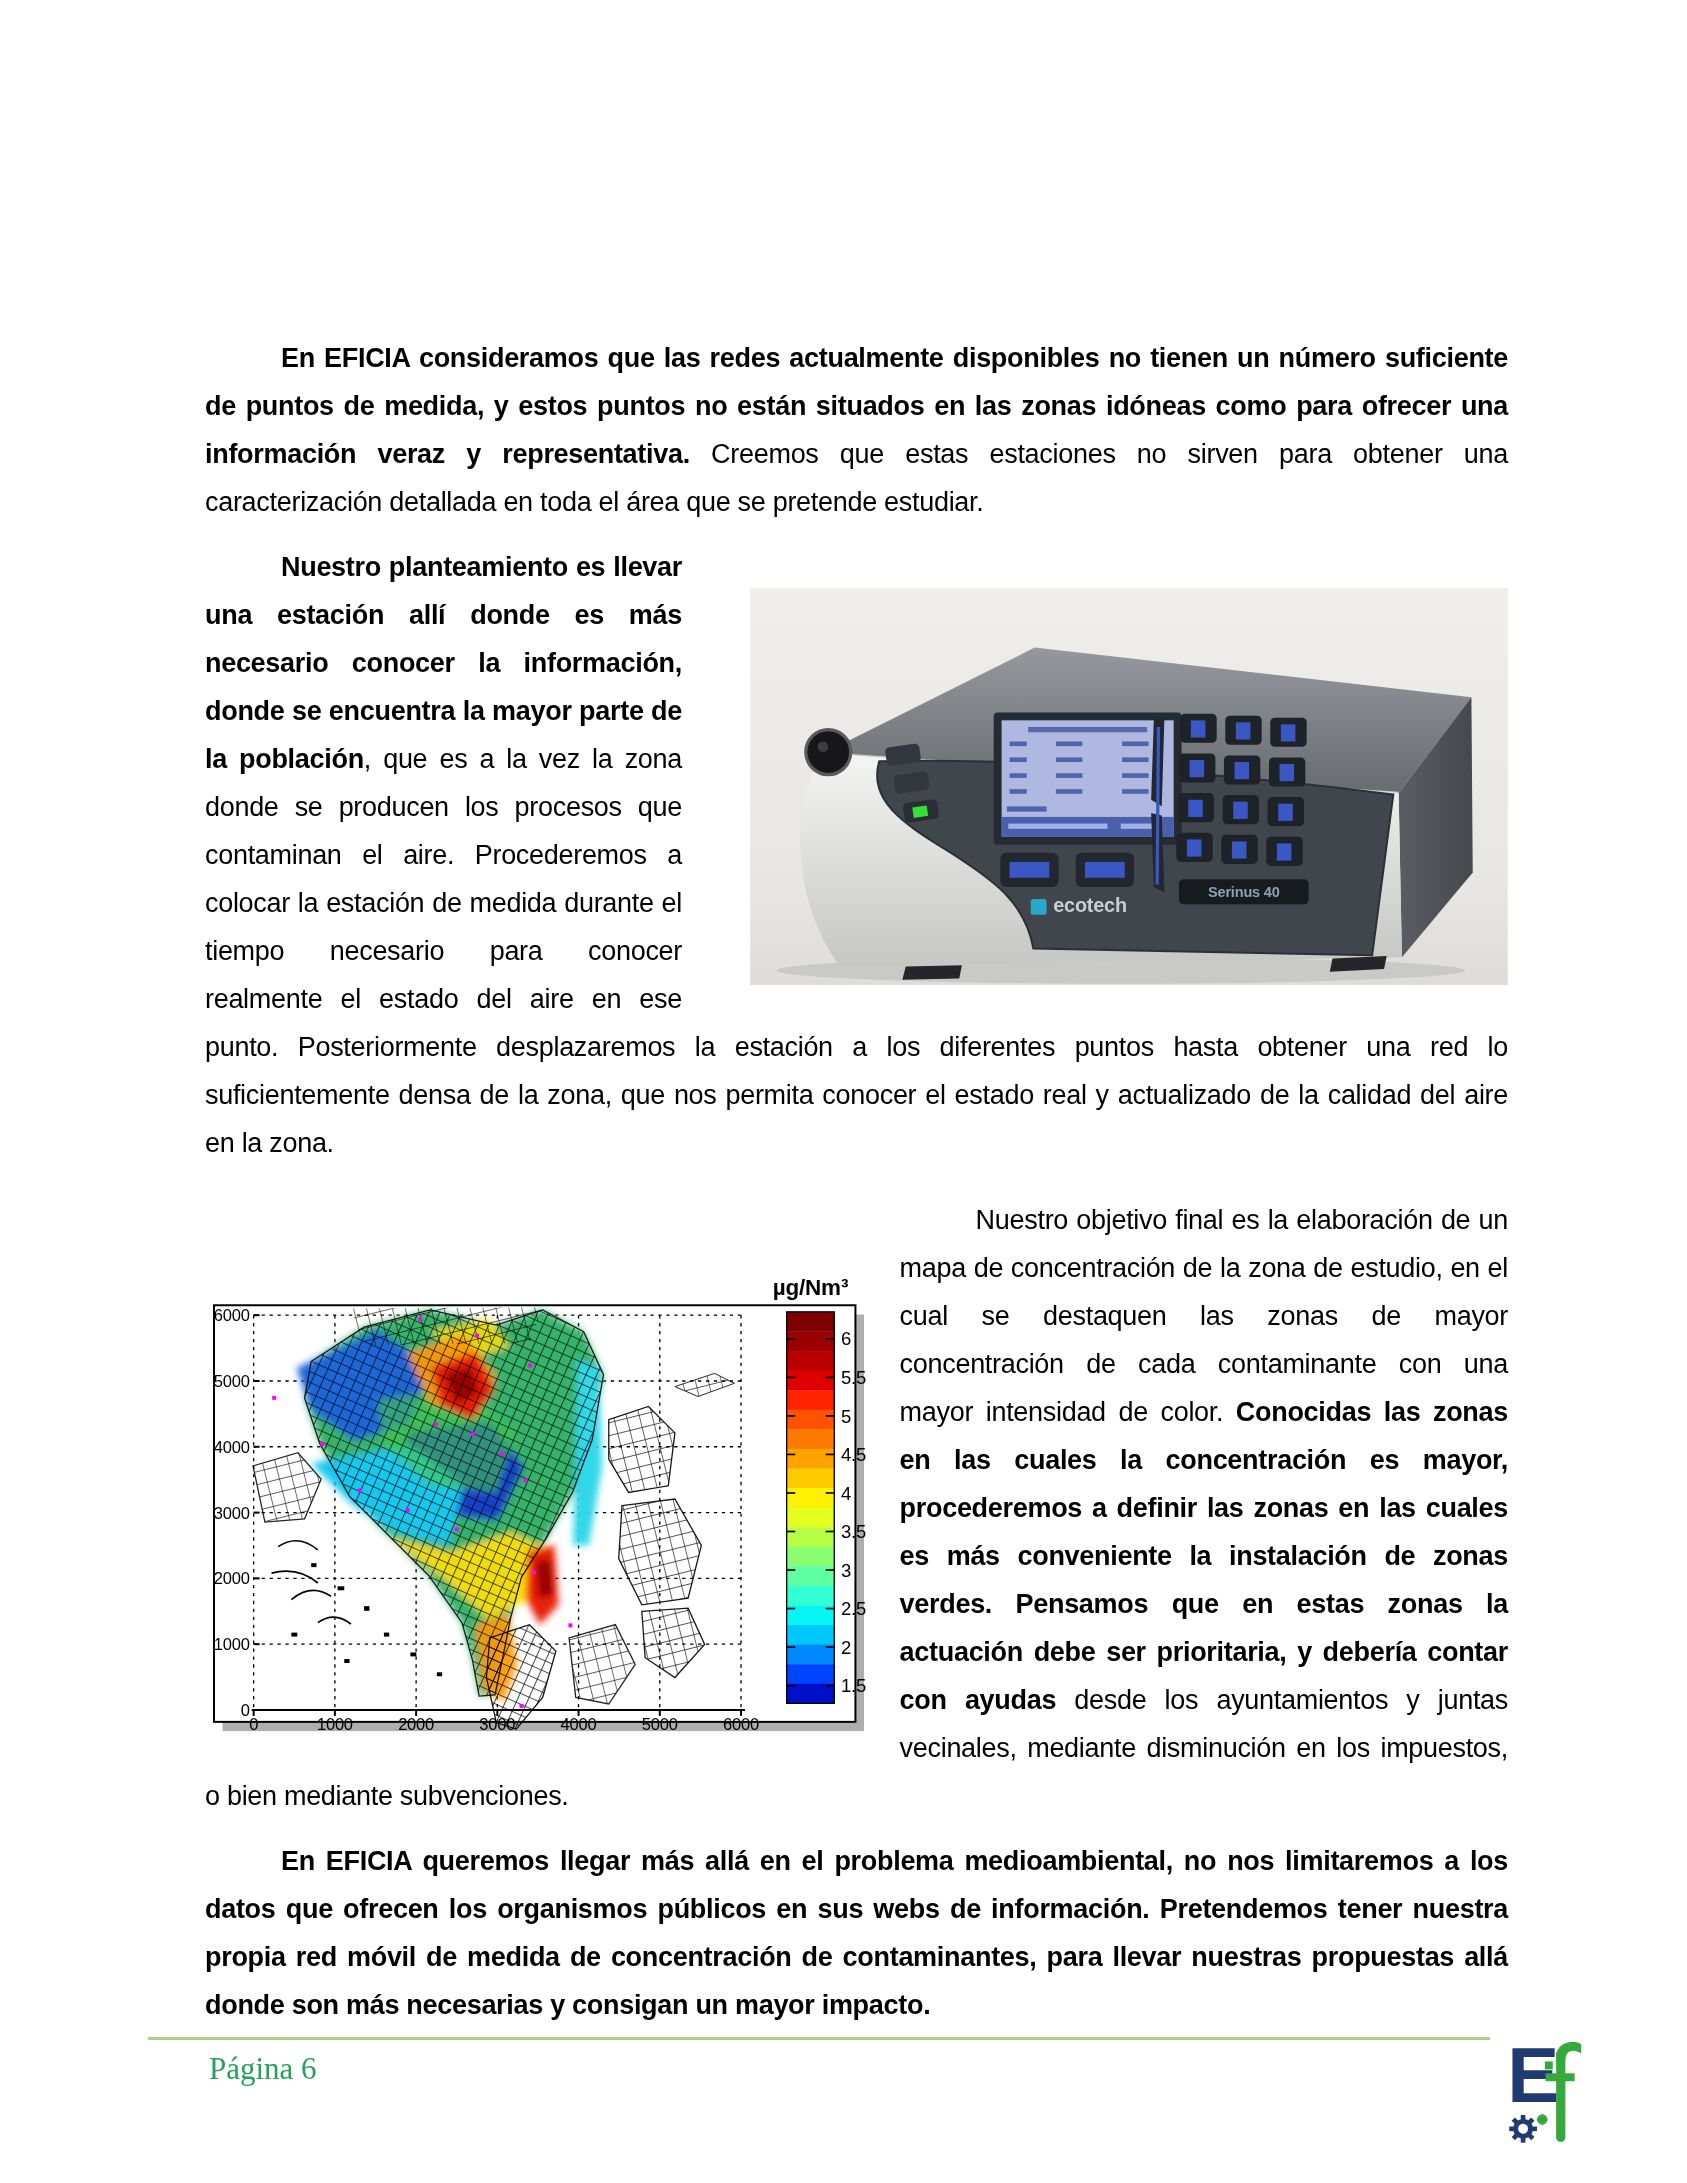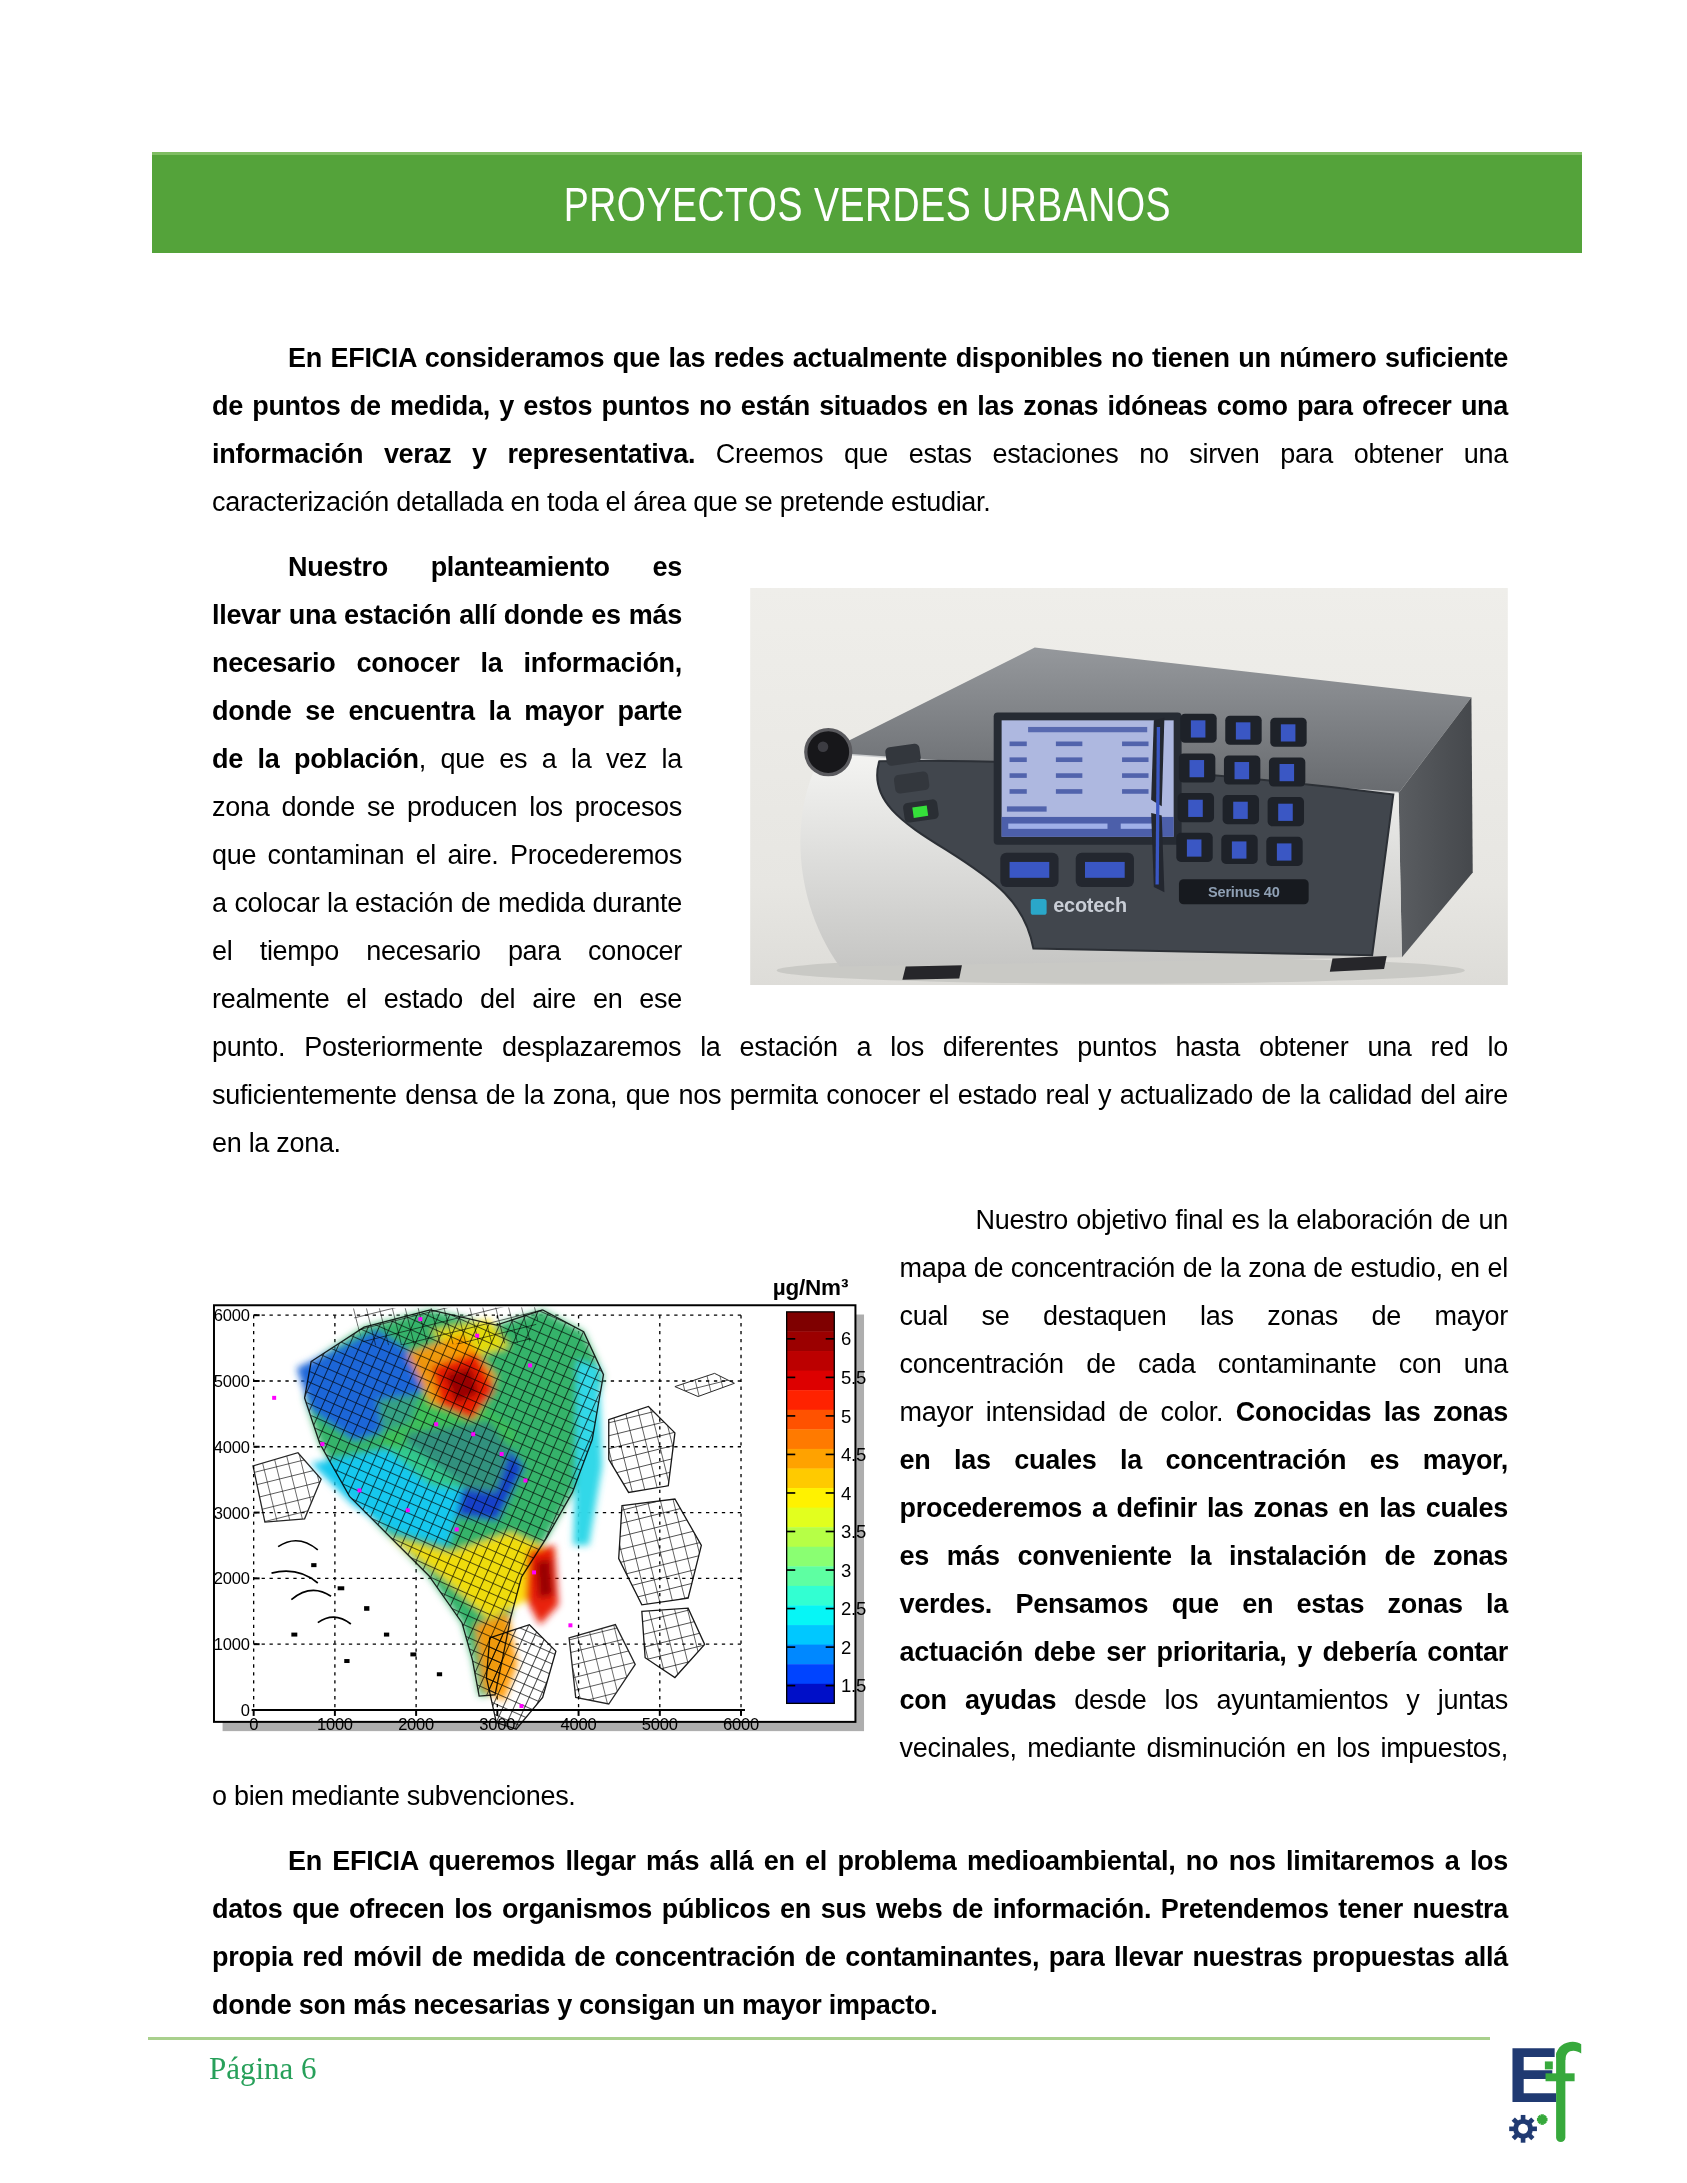--- a/index.html
+++ b/index.html
@@ -6,21 +6,21 @@
   .page{position:relative;width:1687px;height:2183px;background:#ffffff;overflow:hidden;
         font-family:"Liberation Sans","DejaVu Sans",sans-serif;color:#000;}
   
   .banner{position:absolute;left:152px;top:152px;width:1430px;height:98px;background:#54a33a;
           border-top:3.3px solid #7fbd62;display:flex;align-items:center;justify-content:center;}
   .banner-title{color:#ffffff;font-size:48px;font-weight:400;letter-spacing:0.7px;white-space:nowrap;
           transform:scaleX(0.78);transform-origin:center;}
   
   .content{position:absolute;left:205px;top:334px;width:1303px;font-size:27px;line-height:48px;
            text-align:justify;letter-spacing:-0.3px;}
-  .content p{margin:0 0 17px 7px;text-indent:76px;}
+  .content p{margin:0 0 17px 0;text-indent:76px;}
   .b{font-weight:bold;}
   .u{}
   .sec{display:flow-root;}
   .sec3{margin-top:12px;}
   
   .device-photo{float:right;width:758px;height:397px;margin:45px 0 16px 28px;padding-left:40px;}
   
   .map-fig{float:left;width:656px;height:478px;margin:66px 32px 5.3px 6.6px;position:relative;}
   #map-svg text{font-family:"Liberation Sans","DejaVu Sans",sans-serif;fill:#000;}
   .dash{stroke:#000;stroke-width:2;stroke-dasharray:5 7;fill:none;}
@@ -29,23 +29,20 @@
   .footer-line{position:absolute;left:148px;top:2037px;width:1342px;height:2.6px;background:#a9d08d;}
   .page-number{position:absolute;left:209px;top:2051px;font-family:"Liberation Serif","DejaVu Serif",serif;
                font-size:31px;color:#27a05a;}
   .logo{position:absolute;left:1507px;top:2035px;width:85px;height:111px;}
 </style>
 </head>
 <body>
 
 <div class="page">
 
-  <div class="banner">
-    <div class="banner-title">PROYECTOS VERDES URBANOS</div>
-  </div>
 
   <div class="content">
 
     <p><span class="b">En EFICIA consideramos que las redes actualmente disponibles no tienen un número suficiente de puntos de medida, y estos puntos no están situados en las zonas idóneas como para ofrecer una información veraz y representativa.</span><span> Creemos que estas estaciones no sirven para obtener una caracterización detallada en toda el área que se pretende estudiar.</span></p>
 
     <div class="sec">
 
       <div class="device-photo">
         <svg width="758" height="397" viewBox="0 0 1145 600" style="font-size:41px">
           <defs>

